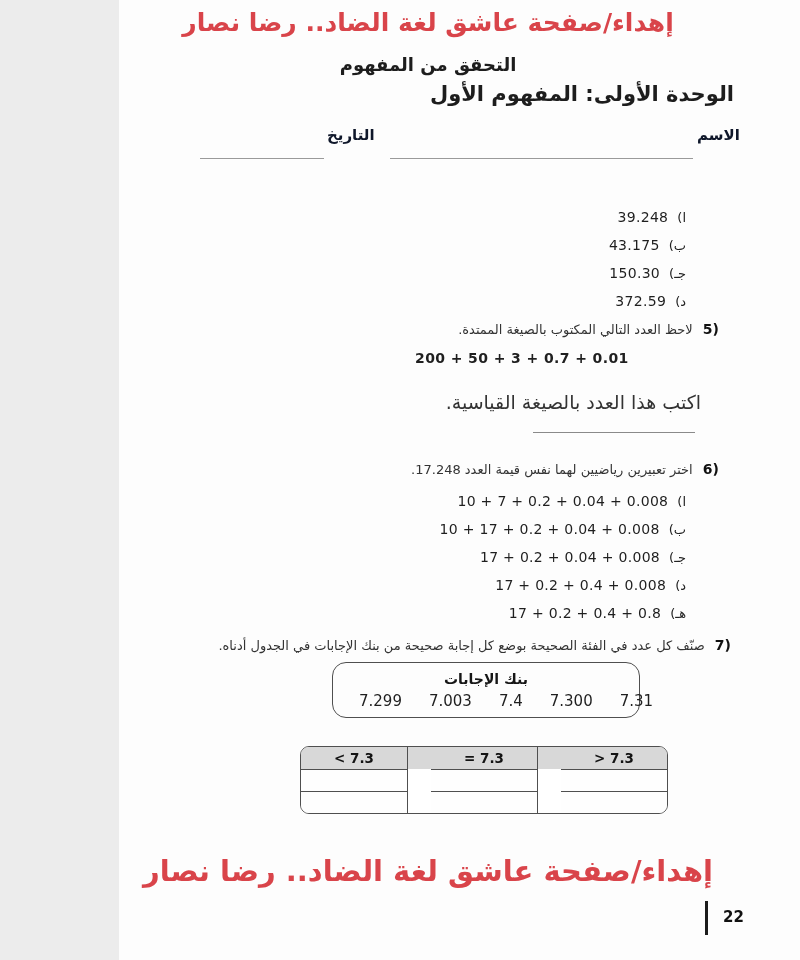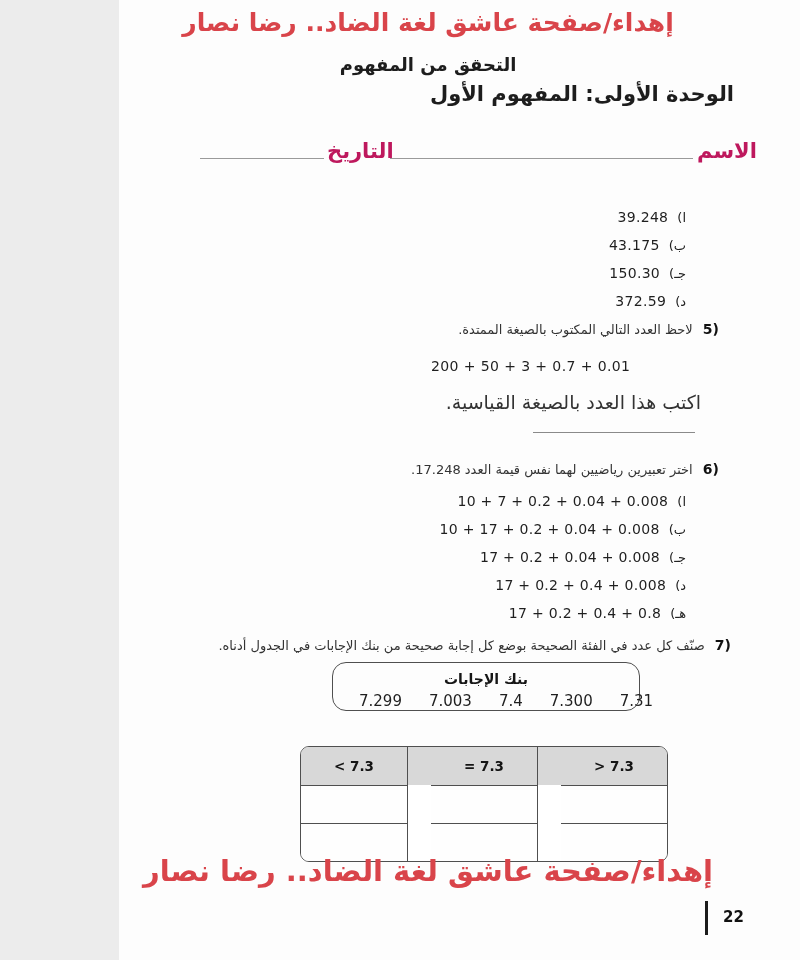--- a/index.html
+++ b/index.html
@@ -23,21 +23,21 @@
 
   .page-title {
     position:absolute; top:54px; left:128px; width:600px; text-align:center;
     font-weight:bold; font-size:18px; color:#1d1d1d; direction:rtl;
   }
   .page-subtitle {
     position:absolute; top:82px; left:134px; width:600px; 
     font-weight:bold; font-size:21px; color:#1d1d1d; direction:rtl;
   }
 
-  .field-label { position:absolute; top:139px; font-weight:bold; font-size:21px; color:#be185d; direction:rtl; }
+  .field-label { position:absolute; top:126px; font-weight:bold; font-size:15px; color:#0f172a; direction:rtl; }
   .rule { position:absolute; border-bottom:1.5px solid #9a9a9a; height:1px; }
   .name-rule { top:158px; left:390px; width:303px; }
   .date-rule { top:158px; left:200px; width:124px; }
   .label-name { left:697px; }
   .label-date { left:327px; }
 
   .question {
     position:absolute; direction:rtl; text-align:right;
     font-size:13px; color:#333; white-space:nowrap;
   }
@@ -49,45 +49,45 @@
   .q7 { top:637px; right:69px; }
 
   .options { position:absolute; right:114px; direction:rtl; }
   .q4-opts { top:203px; }
   .q6-opts { top:487px; }
   .opt-row { display:flex; direction:rtl; align-items:center; height:28px; gap:9px; justify-content:flex-start; }
   .opt-letter { font-size:13px; color:#222; }
   .opt-value { direction:ltr; unicode-bidi:embed; font-size:14px; font-weight:500; color:#1f1f1f; letter-spacing:0.3px; }
 
   .expression {
-    position:absolute; top:358px; left:415px; direction:ltr;
-    font-size:14px; font-weight:400; color:#1f1f1f; letter-spacing:0.4px;margin-left:16px;
+    position:absolute; top:350px; left:415px; direction:ltr;
+    font-size:14px; font-weight:700; color:#1f1f1f; letter-spacing:0.4px;
   }
   .instruction {
     position:absolute; top:391px; right:99px; direction:rtl;
     font-size:19px; color:#333;
   }
   .answer-rule { top:432px; left:533px; width:162px; border-bottom-color:#8a8a8a; }
 
   .bank-box {
-    position:absolute; left:332px; top:662px; width:308px; height:49px;
+    position:absolute; left:332px; top:662px; width:308px; height:56px;
     border:1.6px solid #4f4f4f; border-radius:14px; background:#fdfdfd;
   }
   .bank-title { margin-top:8px; text-align:center; font-weight:bold; font-size:14px; color:#161616; direction:rtl; }
   .bank-values {
     margin-top:5px; padding:0 26px; display:flex; direction:ltr;
     justify-content:space-between; font-size:15px; font-weight:500; color:#1f1f1f;gap:27px;
   }
 
   .sort-table {
     position:absolute; left:300px; top:746px; width:368px;
     border:1.6px solid #4f4f4f; border-radius:9px; overflow:hidden;
     direction:ltr; background:#fff;
   }
-  .t-row { display:flex; height:38px;gap:23px; }
+  .t-row { display:flex; height:22px;gap:23px; }
   .t-head { background:#d8d8d8; font-weight:bold; font-size:13.5px; color:#141414; }
   .t-cell {
     flex:1; display:flex; align-items:center; justify-content:center;
     border-right:1.4px solid #4f4f4f;
   }
   .t-cell:last-child { border-right:none; }
   .t-body .t-cell { border-top:1.4px solid #4f4f4f; background:#fefefe; }
 
   .page-number { position:absolute; left:723px; top:908px; font-weight:bold; font-size:15px; color:#111; }
   .page-number-bar { position:absolute; left:705px; top:901px; width:2.5px; height:34px; background:#1c1c1c; }

